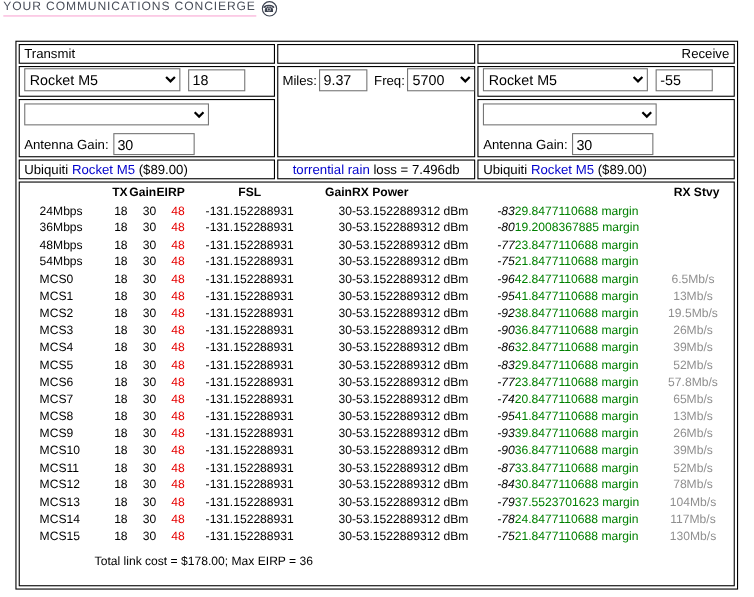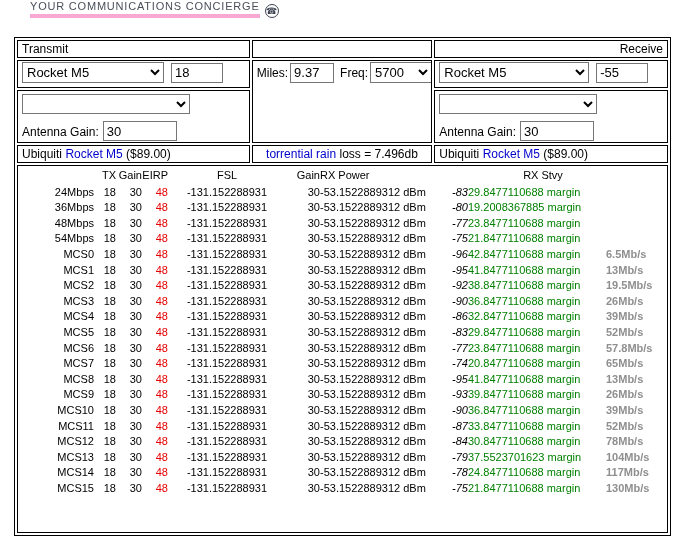--- a/index.html
+++ b/index.html
@@ -4,21 +4,21 @@
 <style>
   * { box-sizing: border-box; }
   html, body { margin:0; padding:0; }
   body {
     width:685px; height:543px; position:relative; overflow:hidden;
     background:#ffffff; color:#000;
     font-family:"Liberation Sans", sans-serif;
   }
   
   .logo { position:absolute; top:-4px; left:3px; white-space:nowrap; color:#4a4f5a; }
-  .logo .txt { display:inline-block; font-size:11px; letter-spacing:.8px; padding-bottom:2px; border-bottom:4px solid #f9a8d4;margin-left:27px; }
+  .logo .txt { display:inline-block; font-size:11px; letter-spacing:.8px; padding-bottom:2px; border-bottom:1px solid #f9a8d4; }
   .logo .badge { display:inline-block; margin-left:5px; width:14px; height:14px; border:1px solid #3c4250; border-radius:50%; font-size:9px; line-height:13px; text-align:center; vertical-align:bottom; color:#3c4250; }
 
   
   table.calc {
     position:absolute; left:14px; top:37px; width:657px;
     table-layout:fixed; border-collapse:separate; border-spacing:2px;
     border:1px solid #000;
   }
   table.calc > tbody > tr > td { border:1px solid #000; padding:1px 4px; vertical-align:top; font-size:12px; overflow:hidden; }
   td.title-cell { height:15px; padding:1px 4px; font-size:12px; }
@@ -45,33 +45,33 @@
   .miles-input { width:44px; margin:0 6px 0 2px; }
   .freq-select { width:62px; margin-left:2px; }
   .mid-lbl { font-size:12px; }
 
   a { color:var(--blue,#0000cc); text-decoration:none; cursor:pointer; }
 
   
   td.results-cell { height:368px; padding:8px 0 0 14px; }
   table.results-table { border-collapse:collapse; margin-left:14px; font-size:11px; table-layout:fixed; }
   table.results-table td { padding:1.8px 0; white-space:nowrap; overflow:visible; }
-  .c-rate     { width:58px;  text-align:right; }
+  .c-rate     { width:58px;  text-align:left; }
   .c-tx       { width:22px;  text-align:right; }
   .c-gain     { width:26px;  text-align:right; }
   .c-eirp     { width:26px;  text-align:right; }
   tbody .c-eirp { color:var(--red,#e60000); }
   .c-fsl      { width:118px; text-align:center; }
   .c-gain2    { width:34px;  text-align:right; }
   .c-rx_power { width:112px; }
   .c-rx_stvy  { width:36px;  text-align:right;font-style:italic; }
   .c-margin   { width:138px; text-align:left; padding-left:20px; color:var(--green,#008000); }
-  .c-speed    { width:48px;  text-align:left; color:var(--gray,#8f8f8f);font-weight:bold; }
-  table.results-table thead td { font-weight:normal; color:#000; padding-bottom:3px; }
-  table.results-table thead td.hdr-rx-stvy { text-align:center; }
+  .c-speed    { width:48px;  text-align:center; color:var(--gray,#8f8f8f); }
+  table.results-table thead td { font-weight:bold; color:#000; padding-bottom:3px; }
+  table.results-table thead td.hdr-rx-stvy { text-align:right; }
   .total-line { margin:9px 0 0 64px; font-size:11px; }
 </style>
 </head>
 <body>
 
 <div class="logo">
   <span class="txt">YOUR COMMUNICATIONS CONCIERGE</span><span class="badge">☎</span>
 </div>
 
 <table class="calc">
@@ -378,16 +378,17 @@
                 <td class="c-eirp">48</td>
                 <td class="c-fsl">-131.152288931</td>
                 <td class="c-gain2">30</td>
                 <td class="c-rx_power">-53.1522889312 dBm</td>
                 <td class="c-rx_stvy">-75</td>
                 <td class="c-margin">21.8477110688 margin</td>
                 <td class="c-speed">130Mb/s</td>
               </tr>
             </tbody>
         </table>
+        <div class="total-line">Total link cost = $178.00; Max EIRP = 36</div>
       </td>
     </tr>
   </tbody>
 </table>
 
 </body></html>

